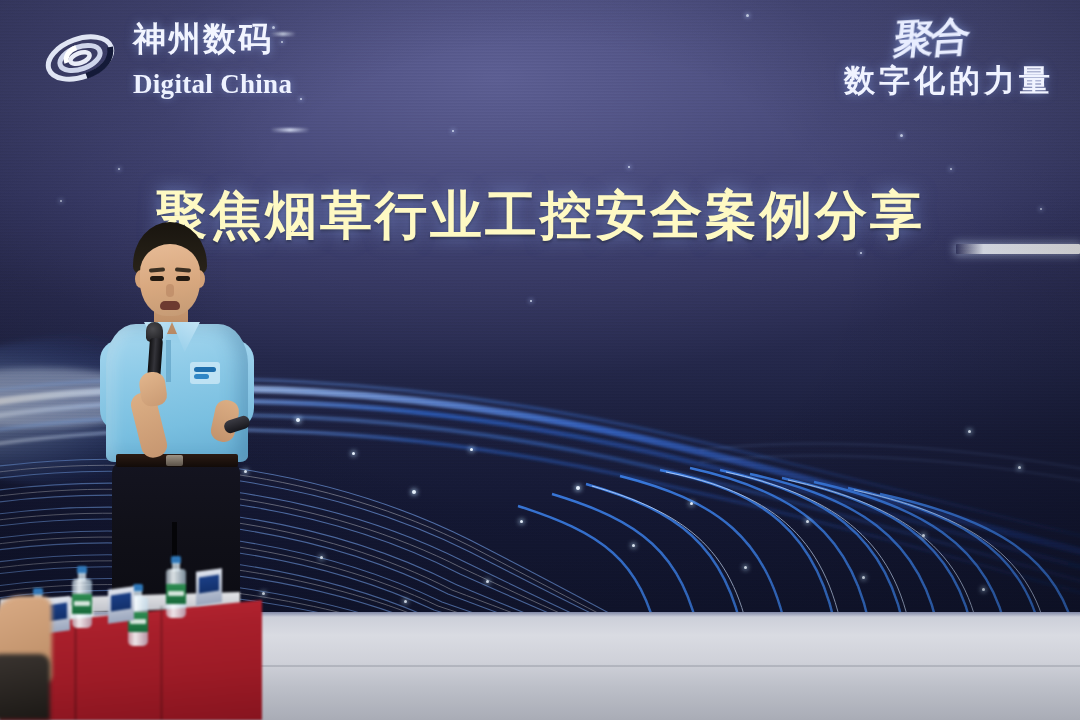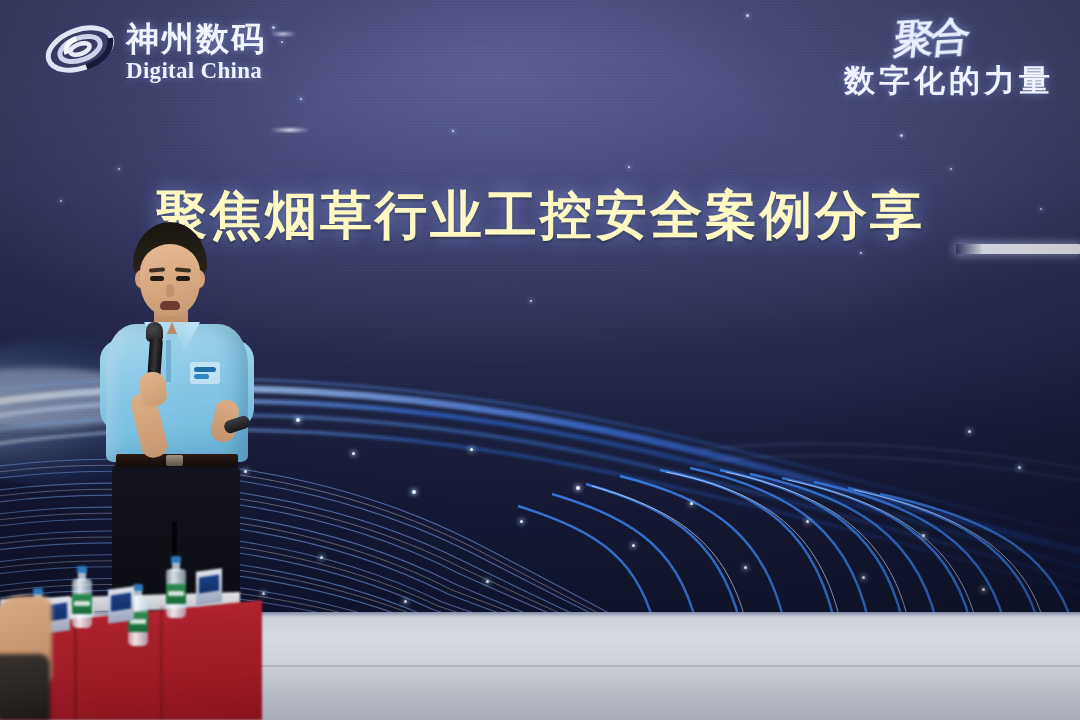--- a/index.html
+++ b/index.html
@@ -57,31 +57,31 @@
     box-shadow:0 0 8px 2px rgba(210,225,255,.5);
   }
   .soft-bar {
     position:absolute; background:linear-gradient(90deg, rgba(210,220,245,0) 0%, rgba(226,234,252,.85) 50%, rgba(210,220,245,0) 100%);
     border-radius:2px;
   }
 
   
   .logo-block {
     position:absolute; left:44px; top:18px;
-    display:flex; align-items:flex-start; gap:10px;
+    display:flex; align-items:center; gap:17px;
   }
   .logo-mark { width:72px; height:62px; flex:none; }
   .logo-words { display:flex; flex-direction:column; line-height:1; padding-top:4px; }
   .logo-cn {
     font-size:33px; font-weight:700; color:#f2f5ff; letter-spacing:2px;
     text-shadow:0 0 10px rgba(160,190,255,.5);
     font-family:"DejaVu Sans","Liberation Sans",sans-serif;
   }
   .logo-en {
-    font-size:23px; font-weight:700; color:#eef2ff; letter-spacing:.3px; margin-top:4px;
+    font-size:27px; font-weight:700; color:#eef2ff; letter-spacing:.3px; margin-top:16px;
     font-family:"Liberation Serif", serif;
     text-shadow:0 0 8px rgba(150,180,255,.45);
   }
 
   .tagline-block {
     position:absolute; right:26px; top:20px; text-align:right;
   }
   .tag-seal {
     font-size:40px; font-weight:700; color:#e8edff; line-height:.95;
     font-family:"DejaVu Sans","Liberation Sans",sans-serif;

